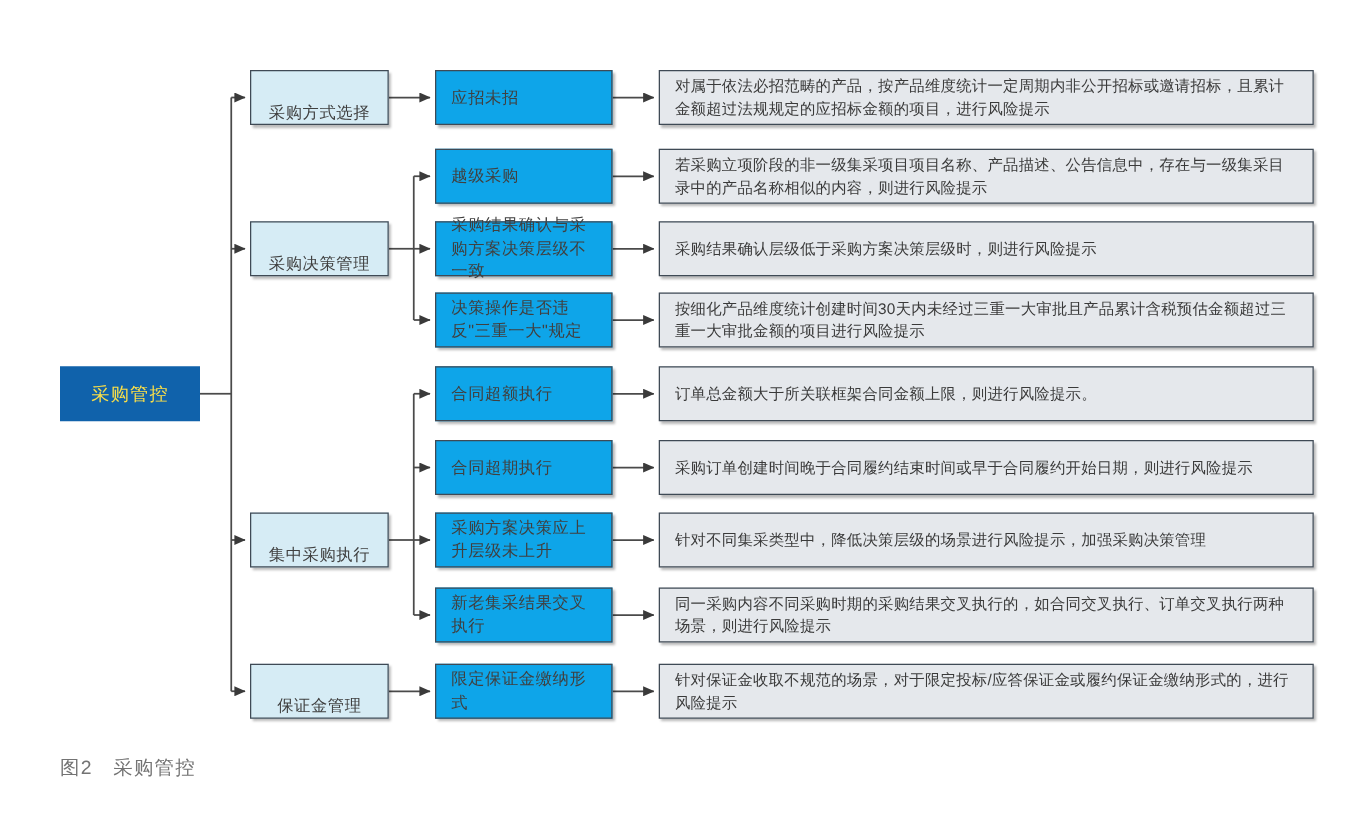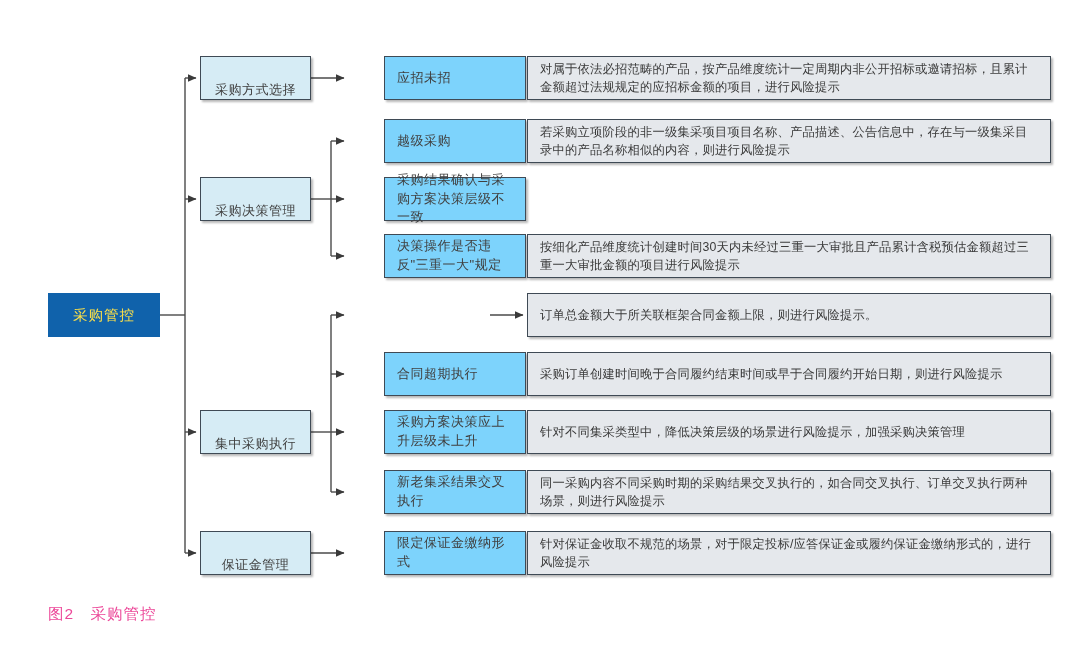--- a/index.html
+++ b/index.html
@@ -54,44 +54,43 @@
     background: #d6ecf5;
     color: #404040;
     justify-content: center;
     text-align: center;
     font-size: 13px;
     letter-spacing: 0.5px;
     align-items: flex-end;
   }
 
   .node-l3 {
-    background: #7dd3fc;
+    background: #0ea5e9;
     color: #404040;
     font-size: 13px;
     letter-spacing: 0.5px;
     padding: 12px 12px;
     line-height: 1.45;
-    margin-left: 36px;
   }
 
   .node-desc {
     background: #e5e8ec;
     color: #3a3a3a;
     font-size: 12.3px;
     letter-spacing: 0.2px;
     padding: 0 12px;
     line-height: 1.5;
   }
 
   .caption {
     position: absolute;
     left: 48px;
     top: 604px;
     font-size: 15.5px;
-    color: #ec4899;
+    color: #737373;
     letter-spacing: 1px;
     font-family: "Liberation Sans", "DejaVu Sans", sans-serif;
   }
 </style>
 </head>
 <body>
 
 <div id="canvas">
 
   <svg class="connectors" viewBox="0 0 1080 659">
@@ -162,39 +161,45 @@
   </div>
   <div class="node node-l3" style="left:348px; top:119px; width:142px; height:44px;">
     <span>越级采购</span>
   </div>
   <div class="node node-l3" style="left:348px; top:177px; width:142px; height:44px;">
     <span>采购结果确认与采购方案决策层级不一致</span>
   </div>
   <div class="node node-l3" style="left:348px; top:234px; width:142px; height:44px;">
     <span>决策操作是否违反"三重一大"规定</span>
   </div>
+  <div class="node node-l3" style="left:348px; top:293px; width:142px; height:44px;">
+    <span>合同超额执行</span>
+  </div>
   <div class="node node-l3" style="left:348px; top:352px; width:142px; height:44px;">
     <span>合同超期执行</span>
   </div>
   <div class="node node-l3" style="left:348px; top:410px; width:142px; height:44px;justify-content:center;">
     <span>采购方案决策应上升层级未上升</span>
   </div>
   <div class="node node-l3" style="left:348px; top:470px; width:142px; height:44px;">
     <span>新老集采结果交叉执行</span>
   </div>
   <div class="node node-l3" style="left:348px; top:531px; width:142px; height:44px;">
     <span>限定保证金缴纳形式</span>
   </div>
 
   <div class="node node-desc" style="left:527px; top:56px; width:524px; height:44px;">
     <span>对属于依法必招范畴的产品，按产品维度统计一定周期内非公开招标或邀请招标，且累计金额超过法规规定的应招标金额的项目，进行风险提示</span>
   </div>
   <div class="node node-desc" style="left:527px; top:119px; width:524px; height:44px;">
     <span>若采购立项阶段的非一级集采项目项目名称、产品描述、公告信息中，存在与一级集采目录中的产品名称相似的内容，则进行风险提示</span>
   </div>
+  <div class="node node-desc" style="left:527px; top:177px; width:524px; height:44px;">
+    <span>采购结果确认层级低于采购方案决策层级时，则进行风险提示</span>
+  </div>
   <div class="node node-desc" style="left:527px; top:234px; width:524px; height:44px;">
     <span>按细化产品维度统计创建时间30天内未经过三重一大审批且产品累计含税预估金额超过三重一大审批金额的项目进行风险提示</span>
   </div>
   <div class="node node-desc" style="left:527px; top:293px; width:524px; height:44px;">
     <span>订单总金额大于所关联框架合同金额上限，则进行风险提示。</span>
   </div>
   <div class="node node-desc" style="left:527px; top:352px; width:524px; height:44px;text-align:center;">
     <span>采购订单创建时间晚于合同履约结束时间或早于合同履约开始日期，则进行风险提示</span>
   </div>
   <div class="node node-desc" style="left:527px; top:410px; width:524px; height:44px;">

